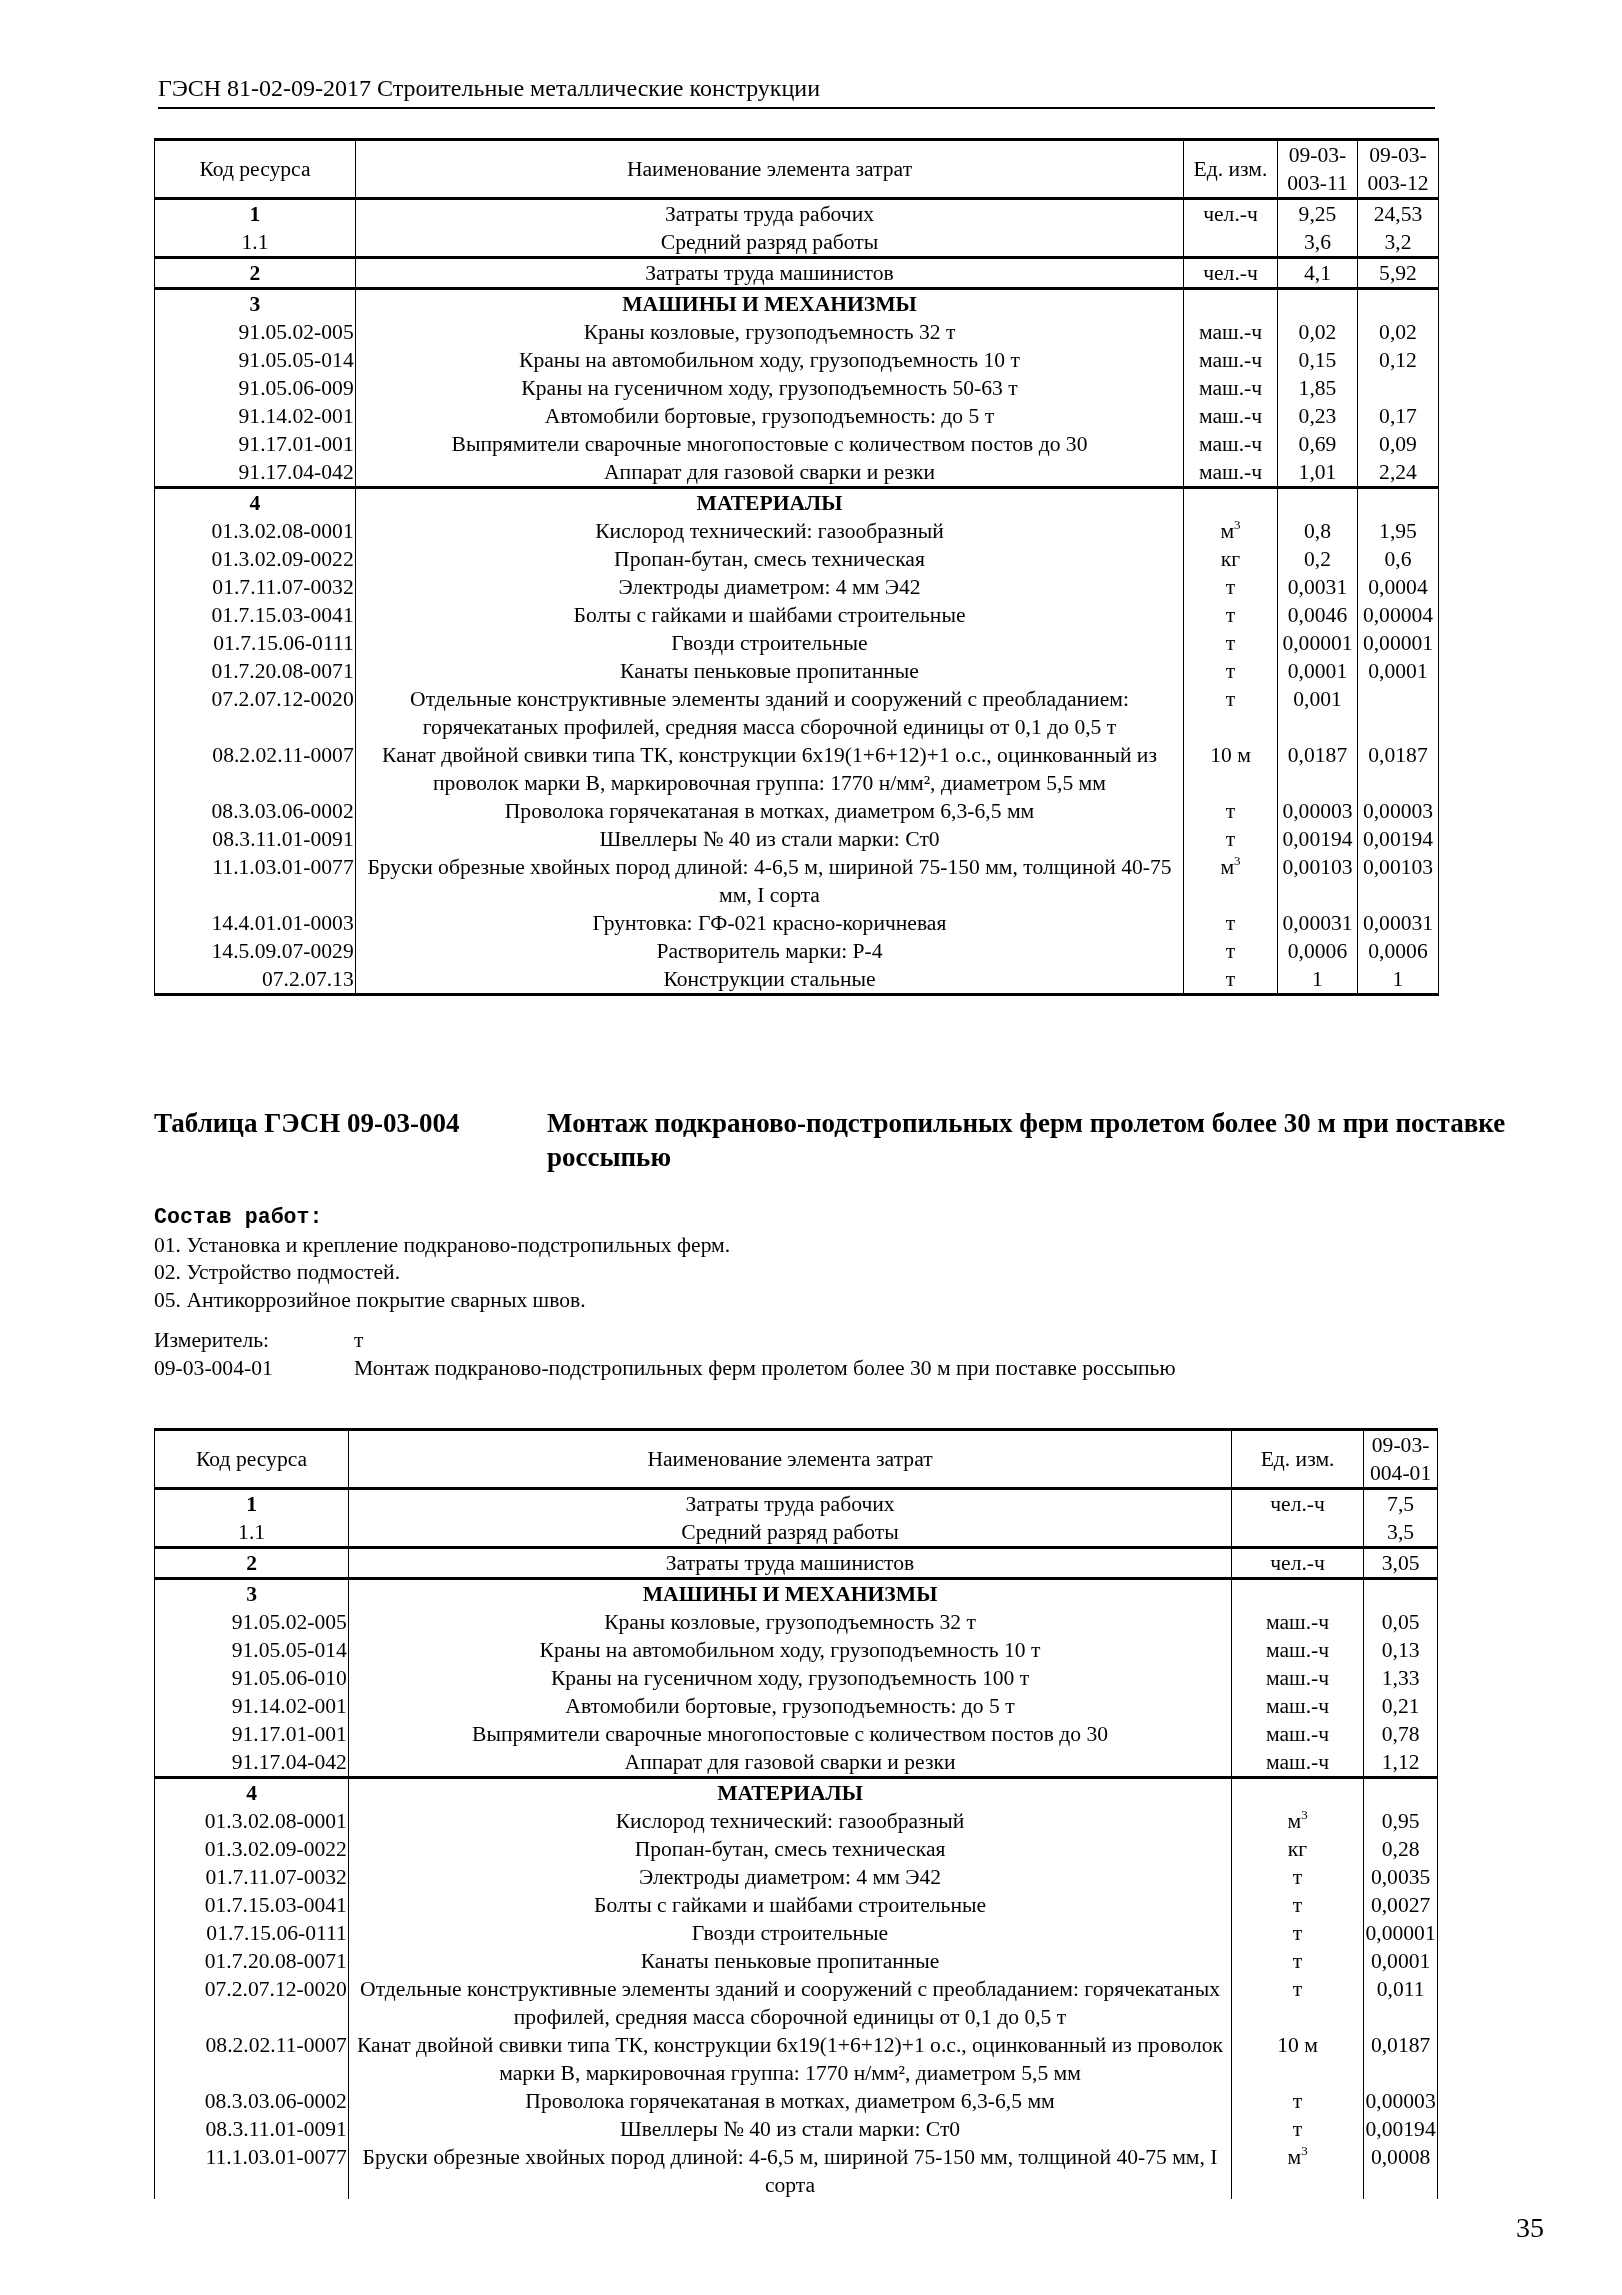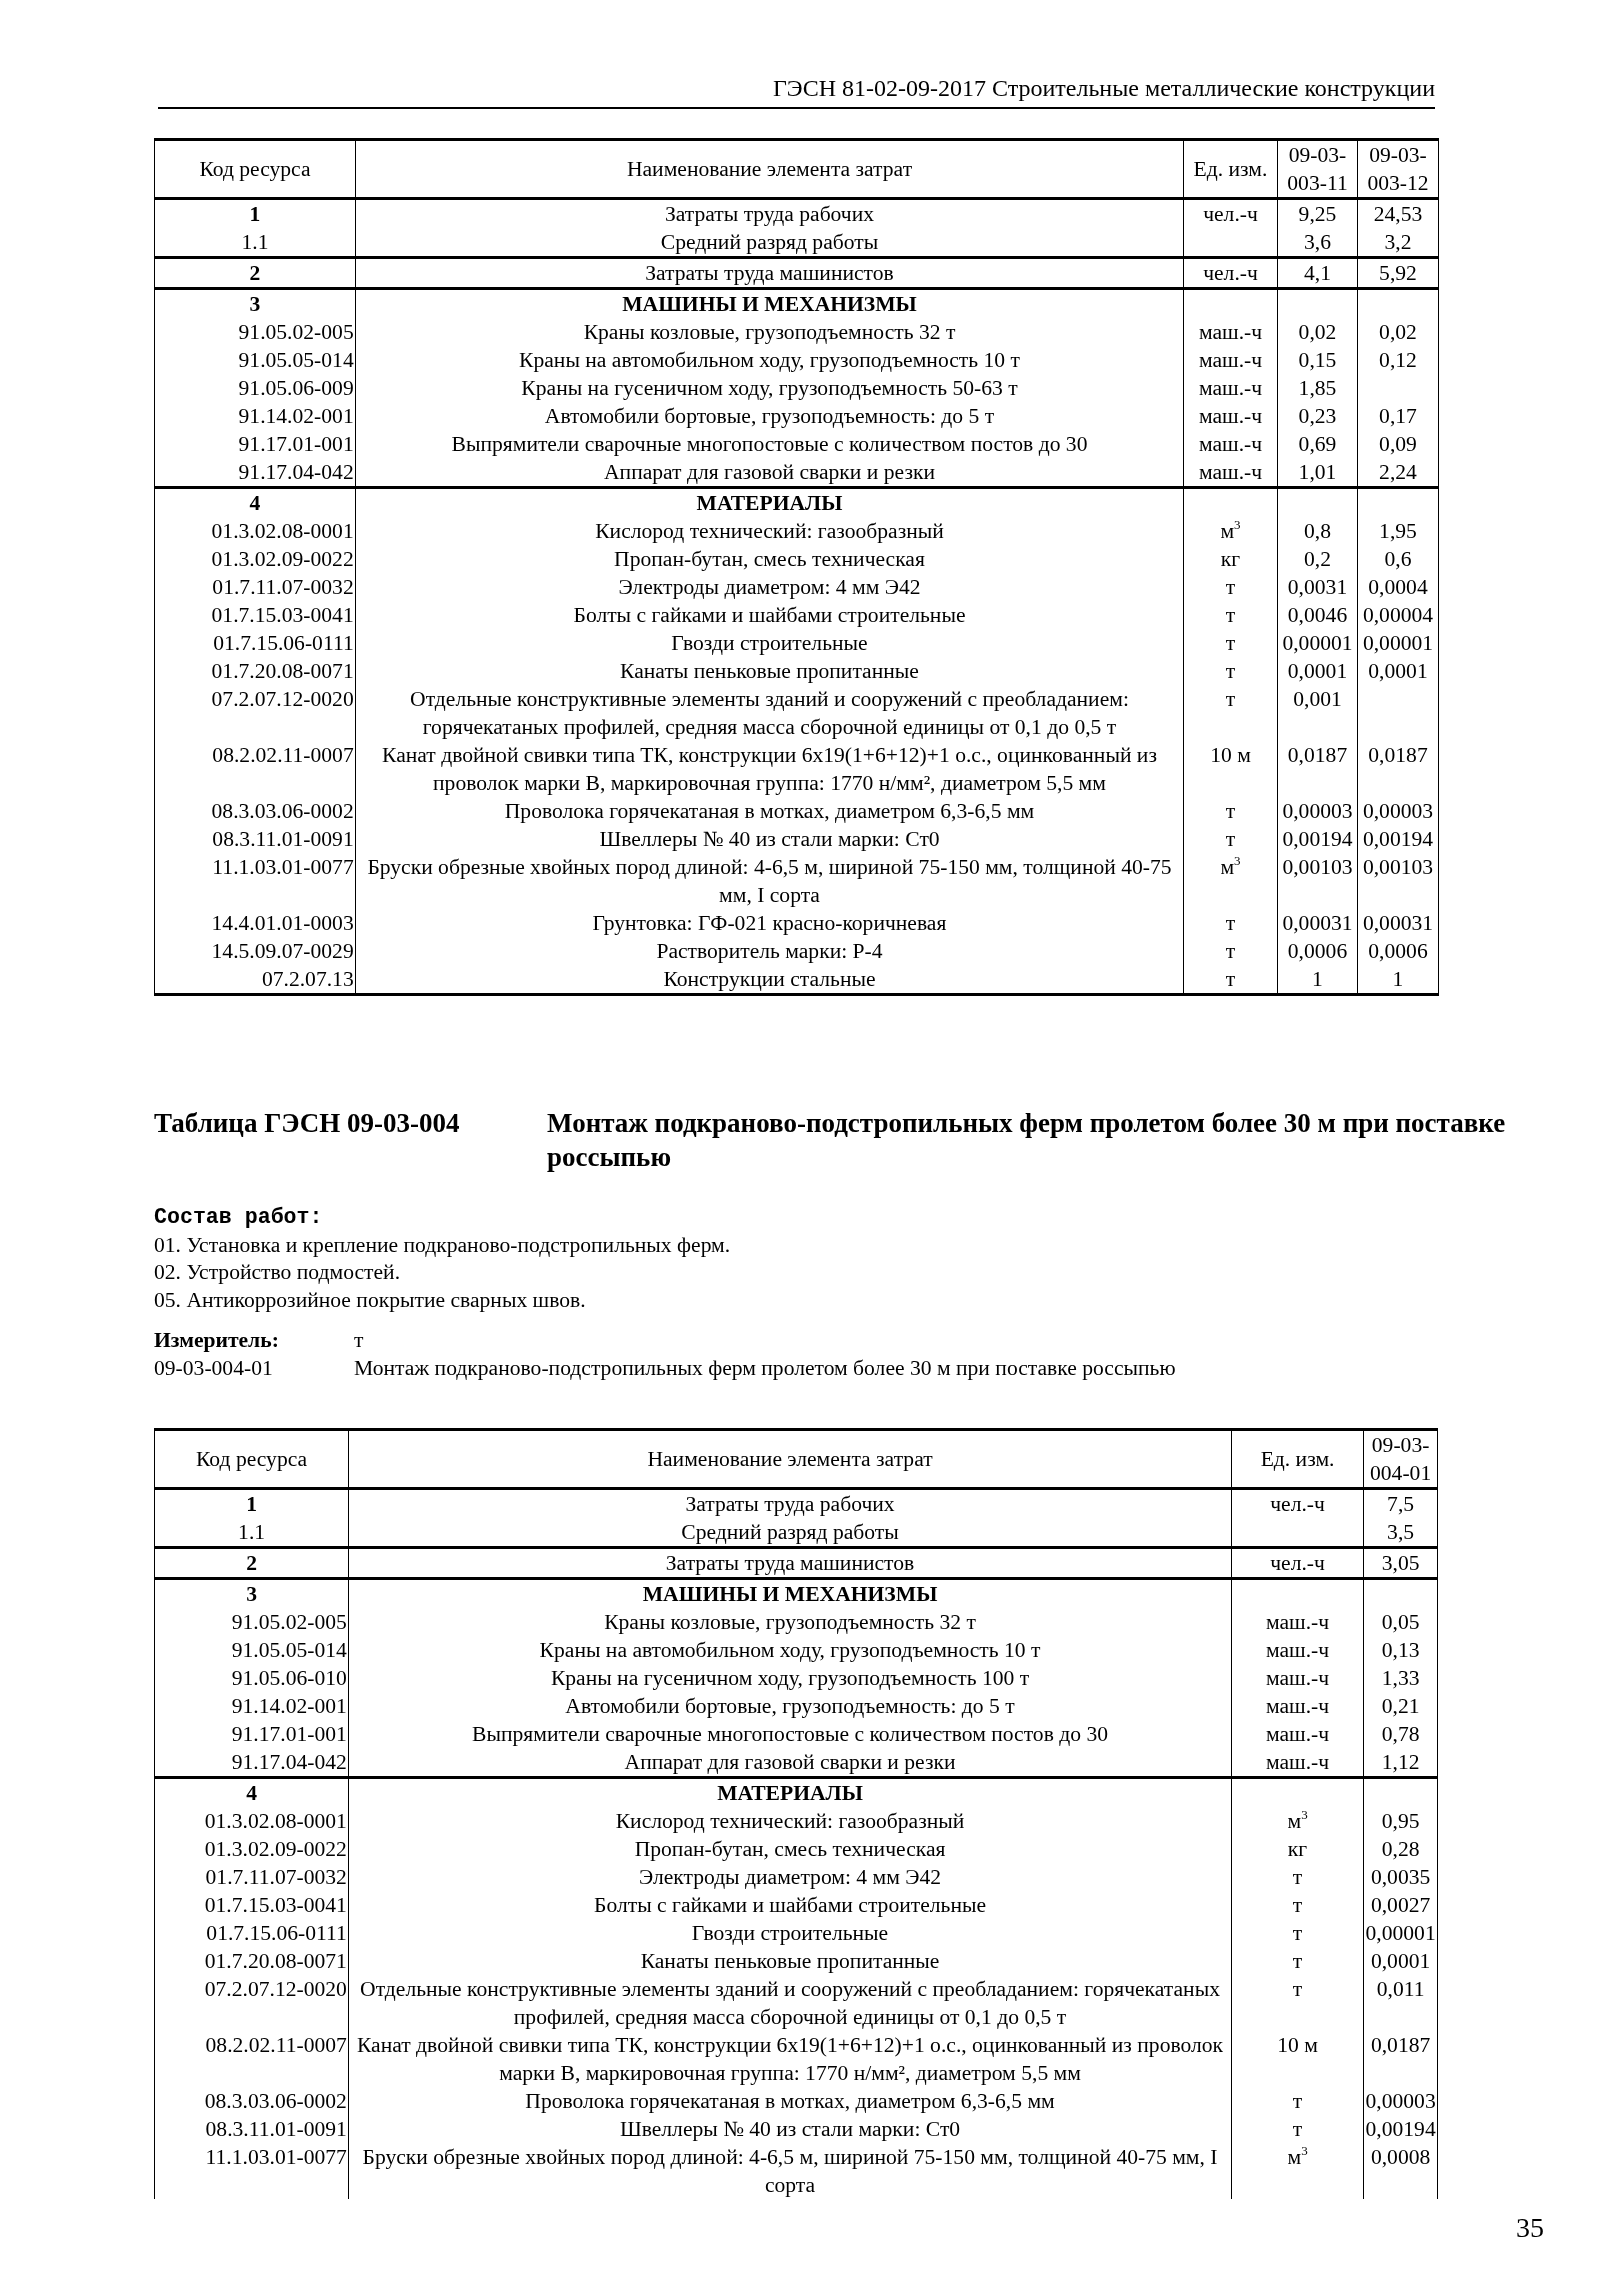--- a/index.html
+++ b/index.html
@@ -2,21 +2,21 @@
 <html style="font-size:10.5px"><head>
 <meta charset="utf-8">
 <style>
   html, body { margin: 0; padding: 0; background: #ffffff; }
   body {
     width: 1623px; height: 2295px; position: relative; overflow: hidden;
     font-family: "Liberation Serif", "DejaVu Serif", serif; color: #000;
   }
   .running-header {
     position: absolute; left: 158px; top: 73px; width: 1277px;
-    text-align: right; font-size: 24px; line-height: 30px;
+    font-size: 24px; line-height: 30px;
     border-bottom: 2px solid #000; padding-bottom: 3.9px;
   }
   table.norm {
     position: absolute; border-collapse: collapse; table-layout: fixed;
     font-size: 21.6px; line-height: 28px;
   }
   table.norm td, table.norm th {
     border-left: 1.3px solid #000; border-right: 1.3px solid #000;
     padding: 0 1.3px; vertical-align: top; font-weight: normal;
   }
@@ -44,21 +44,21 @@
     position: absolute; left: 154px; top: 1204px; width: 1309px;
     font-size: 21.6px; line-height: 27.5px;
   }
   .works .works-title { font-weight: bold; font-family: Liberation Mono, monospace; }
   .meter {
     position: absolute; left: 154px; top: 1327px; width: 1374px;
     font-size: 21.6px; line-height: 27.5px;
   }
   .meter .row { position: relative; height: 27.5px; }
   .meter .k { position: absolute; left: 0; }
-  .meter .k.bold { font-weight: bold; }
+  .meter .k.bold { font-weight: normal; }
   .meter .v { position: absolute; left: 200px; }
   .page-number {
     position: absolute; left: 1505px; top: 2212px; width: 39px;
     text-align: right; font-size: 28px;
   }
 </style>
 </head>
 <body>
 
 <div class="running-header">ГЭСН 81-02-09-2017 Строительные металлические конструкции</div>

